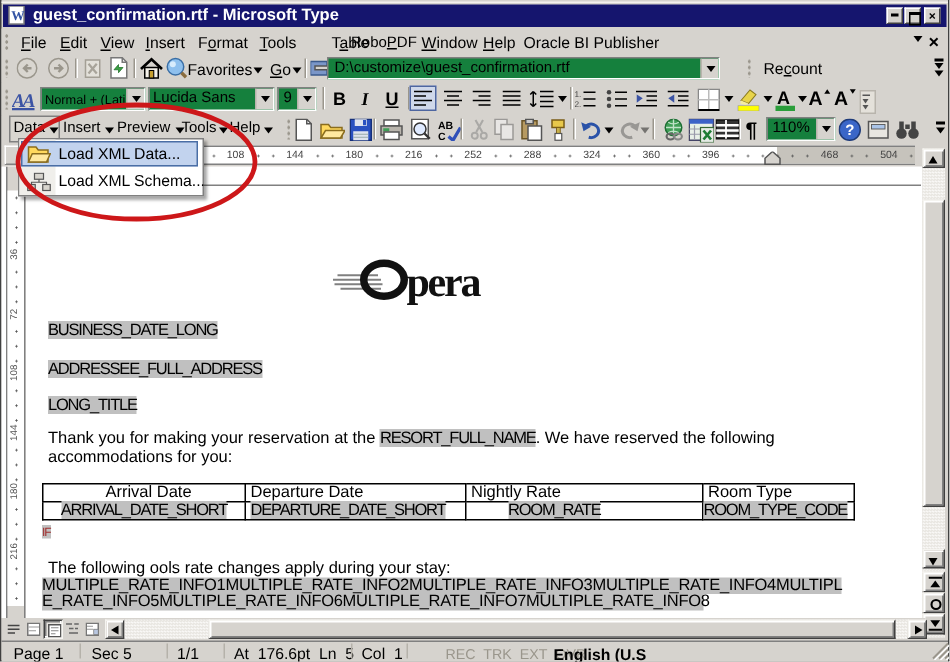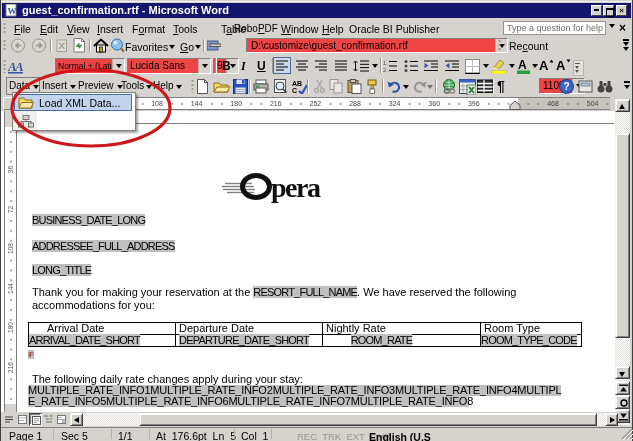--- a/index.html
+++ b/index.html
@@ -8,21 +8,21 @@
   .win{position:absolute;left:0;top:0;width:633px;height:441px;background:#d6d3ce;border-left:1px solid #404040;border-right:1px solid #404040;border-bottom:1px solid #404040;box-sizing:border-box;}
   
   .title{position:absolute;left:2px;top:3px;width:629px;height:15px;background:#15156e;color:#fff;font-size:11px;font-weight:bold;line-height:15px;}
   .title .txt{position:absolute;left:20px;top:0;}
   .tbtn{position:absolute;top:2px;width:11px;height:11px;background:#d6d3ce;border:1px solid;border-color:#fff #404040 #404040 #fff;box-sizing:border-box;font-size:8px;line-height:9px;color:#000;text-align:center;font-weight:bold;}
   
   .row{position:absolute;left:1px;width:631px;background:#d6d3ce;}
   .handle{position:absolute;left:2px;width:3px;background-image:radial-gradient(circle,#9a968c 1px,transparent 1.2px);background-size:3px 4px;}
   .mitem{position:absolute;font-size:10.5px;color:#000;white-space:nowrap;}
   .sep{position:absolute;width:1px;background:#9a968c;border-right:1px solid #fff;}
-  .combo{position:absolute;background:#ef4444;border:1px solid;border-color:#808080 #fff #fff #808080;box-sizing:border-box;font-size:10px;white-space:nowrap;overflow:hidden;margin-left:28px;}
+  .combo{position:absolute;background:#15803d;border:1px solid;border-color:#808080 #fff #fff #808080;box-sizing:border-box;font-size:10px;white-space:nowrap;overflow:hidden;}
   .cArrow{position:absolute;right:0;top:0;bottom:0;width:11px;background:#d6d3ce;border-left:1px solid #b8b4ac;text-align:center;}
   .cArrow:after{content:"";position:absolute;left:2.5px;top:5px;border:3px solid transparent;border-top:4px solid #000;}
   .dim{opacity:.45;filter:grayscale(100%);}
   
   .page-line{position:absolute;background:#808080;height:1px;}
   .hl{background:#c0c0c0;}
   .doc{font-size:11px;color:#000;}
   .hl{letter-spacing:-0.8px;}
   
   .dd{position:absolute;left:12px;top:92px;width:122px;height:37px;background:#fff;border:1px solid #808080;box-shadow:2px 2px 2px rgba(0,0,0,.35);z-index:40;}
@@ -40,21 +40,21 @@
 </head>
 <body>
 <div class="win"></div>
 <div class="abs" style="left:1px;top:1px;width:631px;height:1px;background:#f4f2ee;"></div>
 
 <div class="title">
   <svg class="abs" style="left:3px;top:1px" width="13" height="13" viewBox="0 0 13 13">
     <rect x="1" y="0" width="10" height="12" fill="#fff" stroke="#808080" stroke-width="1"></rect>
     <text x="2.5" y="9.5" font-size="9" font-weight="bold" fill="#3353a4" font-family="Liberation Serif">W</text>
   </svg>
-  <span class="txt">guest_confirmation.rtf - Microsoft Word</span>
+  <span class="txt">guest_confirmation.rtf - Microsoft Type</span>
   <div class="tbtn" style="left:589px;">
       <span style="position:absolute;left:2px;top:3px;width:5px;height:2px;background:#000"></span>
     </div>
   <div class="tbtn" style="left:601px;">
       <span style="position:absolute;left:2px;top:2px;width:6px;height:6px;border:1px solid #000;border-top-width:2px;"></span>
     </div>
   <div class="tbtn" style="left:614px;">×</div>
 </div>
 
 <div class="row" style="top:19px;height:17px;">
@@ -63,21 +63,20 @@
   <span class="mitem" style="left:39px;top:4px;"><u>E</u>dit</span>
   <span class="mitem" style="left:66px;top:4px;"><u>V</u>iew</span>
   <span class="mitem" style="left:96px;top:4px;"><u>I</u>nsert</span>
   <span class="mitem" style="left:131px;top:4px;">F<u>o</u>rmat</span>
   <span class="mitem" style="left:172px;top:4px;"><u>T</u>ools</span>
   <span class="mitem" style="left:203px;top:4px;margin-left:17px;">T<u>a</u>ble</span>
   <span class="mitem" style="left:233px;top:4px;font-size:10px;">Robo<u>P</u>DF</span>
   <span class="mitem" style="left:280px;top:4px;"><u>W</u>indow</span>
   <span class="mitem" style="left:321px;top:4px;"><u>H</u>elp</span>
   <span class="mitem" style="left:348px;top:4px;">Oracle BI Publisher</span>
-  <div class="abs" style="left:502px;top:2px;width:103px;height:14px;background:#fdfdfb;border:1px solid #9a968c;font-size:9px;color:#707070;line-height:13px;padding-left:3px;box-sizing:border-box;">Type a question for help</div>
   <span class="abs" style="left:608px;top:5px;border:3px solid transparent;border-top:4px solid #000;"></span>
   <span class="mitem" style="left:618px;top:2px;font-weight:bold;font-size:12px;">×</span>
 </div>
 
 <div class="row" id="webbar" style="top:36px;height:19px;">
   <div class="handle" style="top:3px;height:13px;"></div>
 
   <svg class="abs" style="left:10px;top:2px" width="36" height="15" viewBox="0 0 36 15">
     <circle cx="7" cy="7.5" r="6.5" fill="#d9d6d0" stroke="#9a968c"></circle>
     <path d="M10 7.5 L5.5 7.5 M7.5 5 L5 7.5 L7.5 10" stroke="#9a968c" fill="none" stroke-width="1.6"></path>
@@ -423,35 +422,35 @@
   </svg>
 
   <div class="doc abs" style="left:31px;top:128.5px;"><span class="hl">ADDRESSEE_FULL_ADDRESS</span></div>
   <div class="doc abs" style="left:31px;top:103px;"><span class="hl">BUSINESS_DATE_LONG</span></div>
   <div class="doc abs" style="left:31px;top:153px;"><span class="hl">LONG_TITLE</span></div>
   <div class="doc abs" style="left:31px;top:175px;line-height:12.5px;">Thank you for making your reservation at the <span class="hl">RESORT_FULL_NAME</span>. We have reserved the following<br>accommodations for you:</div>
 
   <table class="abs" style="left:27px;top:211px;width:523px;border-collapse:collapse;table-layout:fixed;font-size:11px;line-height:11px;">
     <tbody>
         <tr style="height:12px;">
-      <td style="border:1px solid #000;width:128px;padding:0 0 0 18px;">Arrival Date</td>
+      <td style="border:1px solid #000;width:128px;padding:0 0 0 6px;text-align:center;">Arrival Date</td>
       <td style="border:1px solid #000;width:143px;padding:0 0 0 3px;">Departure Date</td>
       <td style="border:1px solid #000;width:138px;padding:0 16px 0 3px;">Nightly Rate</td>
       <td style="border:1px solid #000;width:97px;padding:0 0 0 3px;">Room Type</td>
     </tr>
     <tr style="height:12px;">
-      <td style="border:1px solid #000;padding:0;"><span class="hl">ARRIVAL_DATE_SHORT</span></td>
+      <td style="border:1px solid #000;text-align:center;padding:0;"><span class="hl">ARRIVAL_DATE_SHORT</span></td>
       <td style="border:1px solid #000;text-align:center;padding:0 10px 0 0;"><span class="hl">DEPARTURE_DATE_SHORT</span></td>
       <td style="border:1px solid #000;text-align:center;padding:0 40px 0 0;"><span class="hl">ROOM_RATE</span></td>
       <td style="border:1px solid #000;text-align:center;padding:0 10px 0 0;"><span class="hl">ROOM_TYPE_CODE</span></td>
     </tr>
   </tbody>
     </table>
   <div class="doc abs" style="left:27px;top:239px;font-size:8px;"><span class="hl" style="color:#a03030;">IF</span></div>
-  <div class="doc abs" style="left:31px;top:262px;">The following daily rate changes apply during your stay:</div>
+  <div class="doc abs" style="left:31px;top:262px;">The following ools rate changes apply during your stay:</div>
   <div class="abs" style="left:27px;top:273.5px;width:533px;height:11px;background:#c0c0c0;"></div>
   <div class="abs" style="left:27px;top:284.5px;width:441px;height:11px;background:#c0c0c0;"></div>
   <div class="doc abs" style="left:27px;top:273.5px;line-height:11px;letter-spacing:-0.2px;">MULTIPLE_RATE_INFO1MULTIPLE_RATE_INFO2MULTIPLE_RATE_INFO3MULTIPLE_RATE_INFO4MULTIPL<br>E_RATE_INFO5MULTIPLE_RATE_INFO6MULTIPLE_RATE_INFO7MULTIPLE_RATE_INFO8</div>
 </div>
 
 <div class="abs" style="left:615px;top:99px;width:16px;height:326px;">
   <div class="abs checker" style="left:0;top:0;width:15px;height:326px;"></div>
   <div class="sb-btn" style="left:0;top:0;width:15px;height:13px;">
       <span class="arr-u"></span>
     </div>
@@ -550,17 +549,18 @@
     <path d="M1 11 V1 h5 l1.5 2 H14 v8 z" fill="#ffd95e" stroke="#8a6d1f"></path>
     <path d="M1 11 L3.5 5.5 h12 L13 11 z" fill="#ffe9a0" stroke="#8a6d1f"></path>
   </svg>
   <span class="mitem" style="left:26px;top:4px;font-size:10.5px;">Load XML Data...</span>
   <svg class="abs" style="left:5px;top:22px" width="16" height="13" viewBox="0 0 16 13">
     <rect x="5" y="0.5" width="6" height="4" fill="#d8d5ce" stroke="#555" stroke-width=".8"></rect>
     <rect x="0.5" y="8" width="5" height="4" fill="#d8d5ce" stroke="#555" stroke-width=".8"></rect>
     <rect x="10.5" y="8" width="5" height="4" fill="#d8d5ce" stroke="#555" stroke-width=".8"></rect>
     <path d="M8 4.5 V6.5 M3 8 V6.5 H13 V8" stroke="#555" fill="none" stroke-width=".8"></path>
   </svg>
+  <span class="mitem" style="left:26px;top:22px;font-size:10.5px;">Load XML Schema...</span>
 </div>
 
 <svg class="ellipse" width="633" height="441" viewBox="0 0 633 441">
   <ellipse cx="91" cy="108" rx="79" ry="38" fill="none" stroke="#cd1719" stroke-width="3.2"></ellipse>
 </svg>
 
 </body></html>

